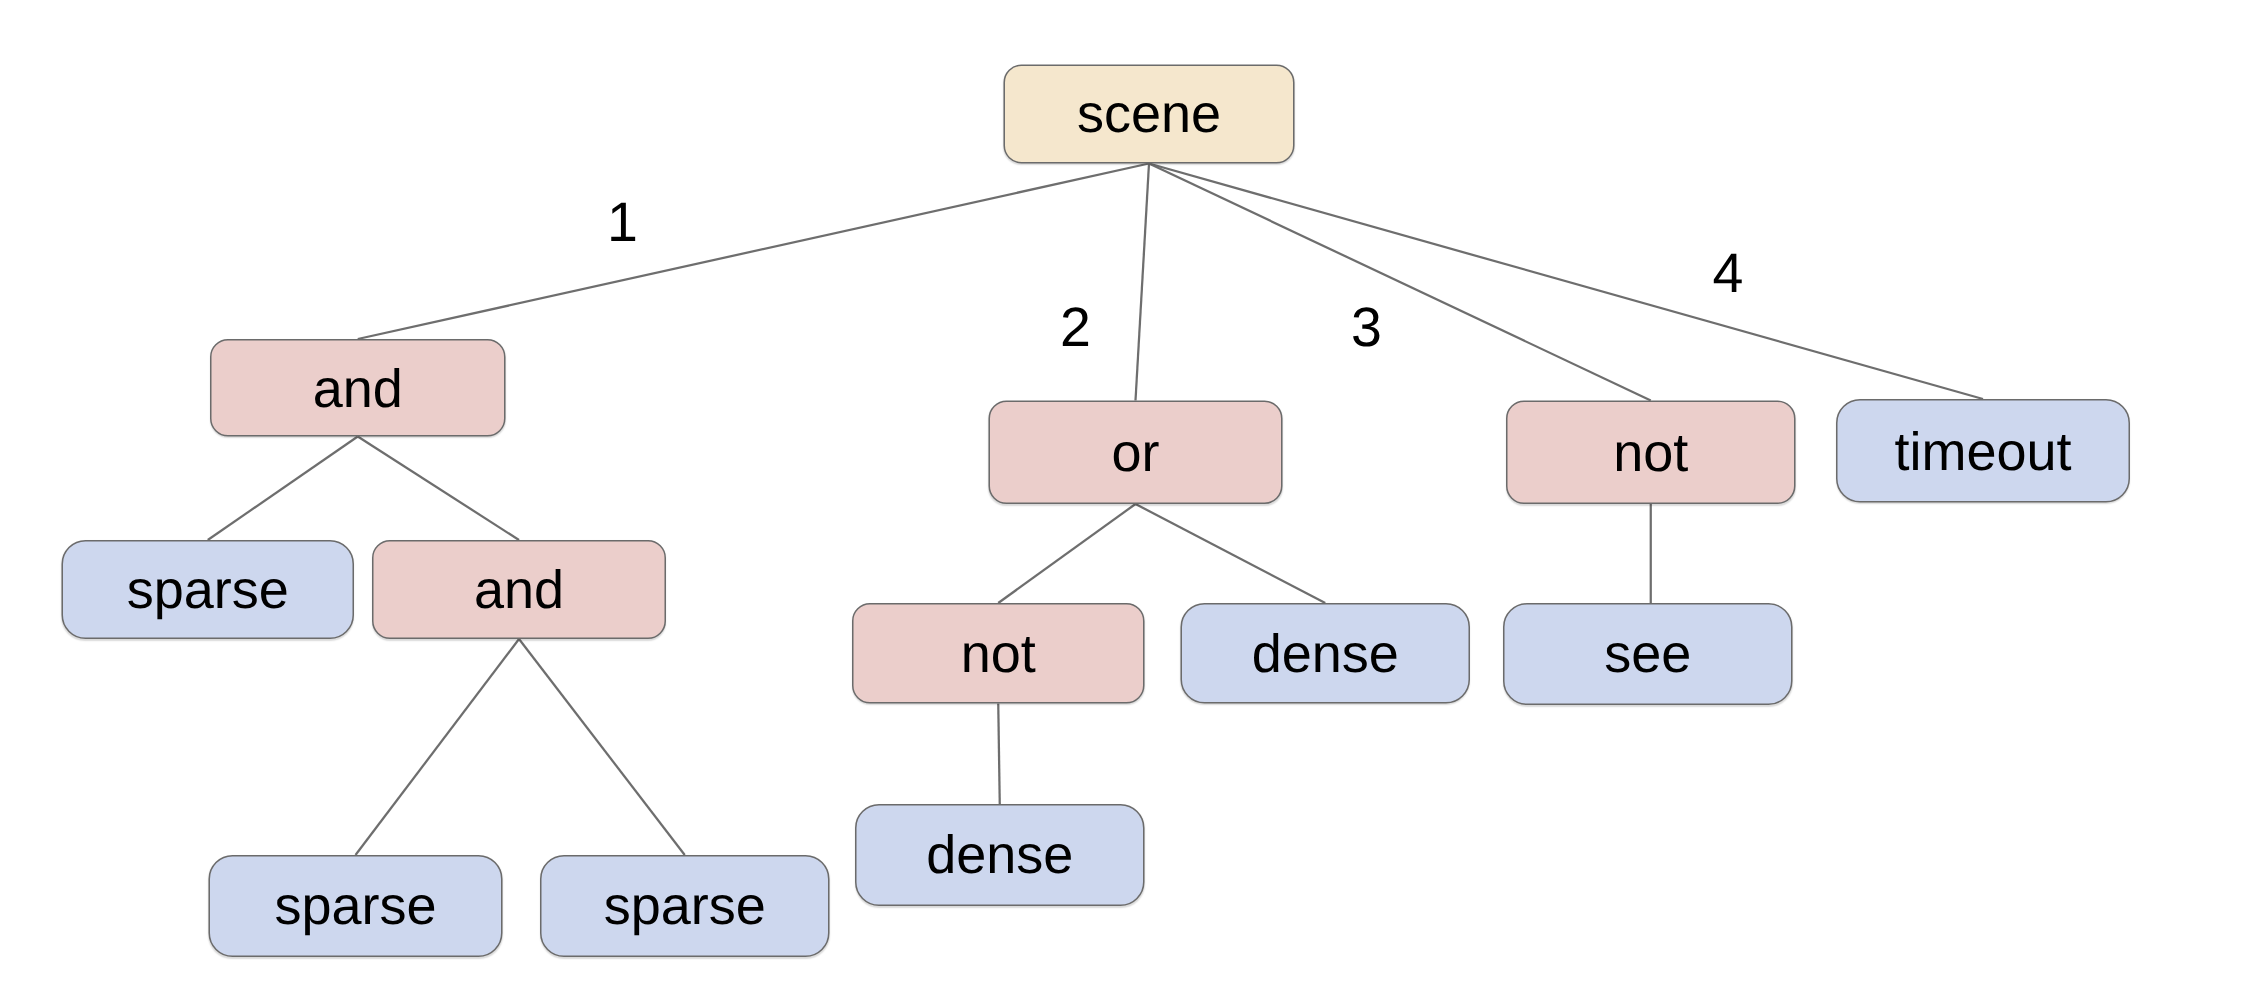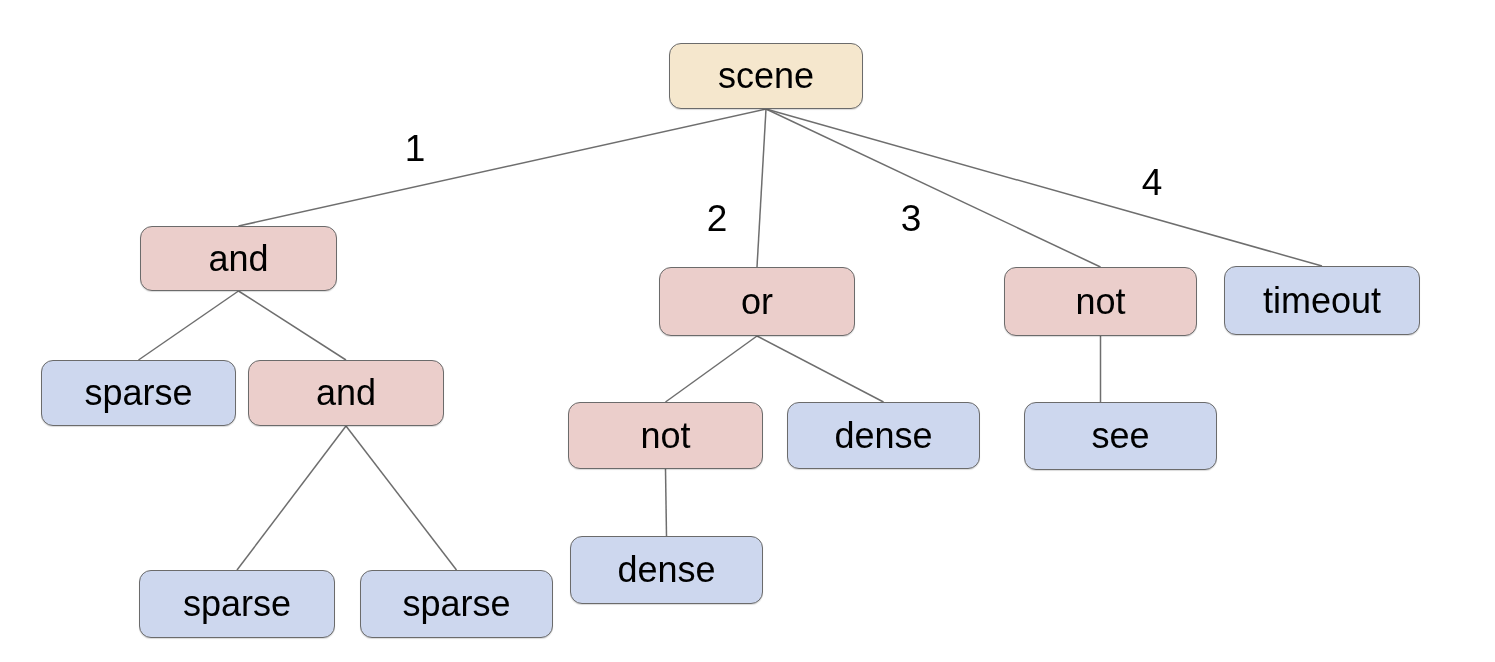--- a/index.html
+++ b/index.html
@@ -32,21 +32,21 @@
     border-radius: 12px;
     display: flex;
     align-items: center;
     justify-content: center;
     font-size: 36px;
     color: var(--text, #000000);
     box-shadow: 0 1px 1px rgba(0,0,0,0.15);
   }
   .node.root     { background: var(--root-fill, #f5e7cd); }
   .node.operator { background: var(--operator-fill, #ebcecb); }
-  .node.leaf     { background: var(--leaf-fill, #cdd7ee); }
+  .node.leaf     { background: var(--leaf-fill, #cdd7ee); border-radius: 16px; }
   .edge-label {
     position: absolute;
     transform: translate(-50%, -50%);
     font-size: 37px;
     color: var(--text, #000000);
     line-height: 1;
   }
 </style>
 </head>
 <body>
@@ -87,21 +87,21 @@
       </div>
       <div class="node operator" style="left: 248px; top: 360px; width: 196px; height: 66px;">
         <span>and</span>
       </div>
       <div class="node operator" style="left: 568px; top: 402px; width: 195px; height: 67px;">
         <span>not</span>
       </div>
       <div class="node leaf" style="left: 787px; top: 402px; width: 193px; height: 67px;">
         <span>dense</span>
       </div>
-      <div class="node leaf" style="left: 1024px; top: 402px; width: 193px; height: 68px; justify-content: center;">
+      <div class="node leaf" style="left: 1002px; top: 402px; width: 193px; height: 68px; justify-content: center;">
         <span>see</span>
       </div>
       <div class="node leaf" style="left: 570px; top: 536px; width: 193px; height: 68px;">
         <span>dense</span>
       </div>
       <div class="node leaf" style="left: 139px; top: 570px; width: 196px; height: 68px;">
         <span>sparse</span>
       </div>
       <div class="node leaf" style="left: 360px; top: 570px; width: 193px; height: 68px;">
         <span>sparse</span>

